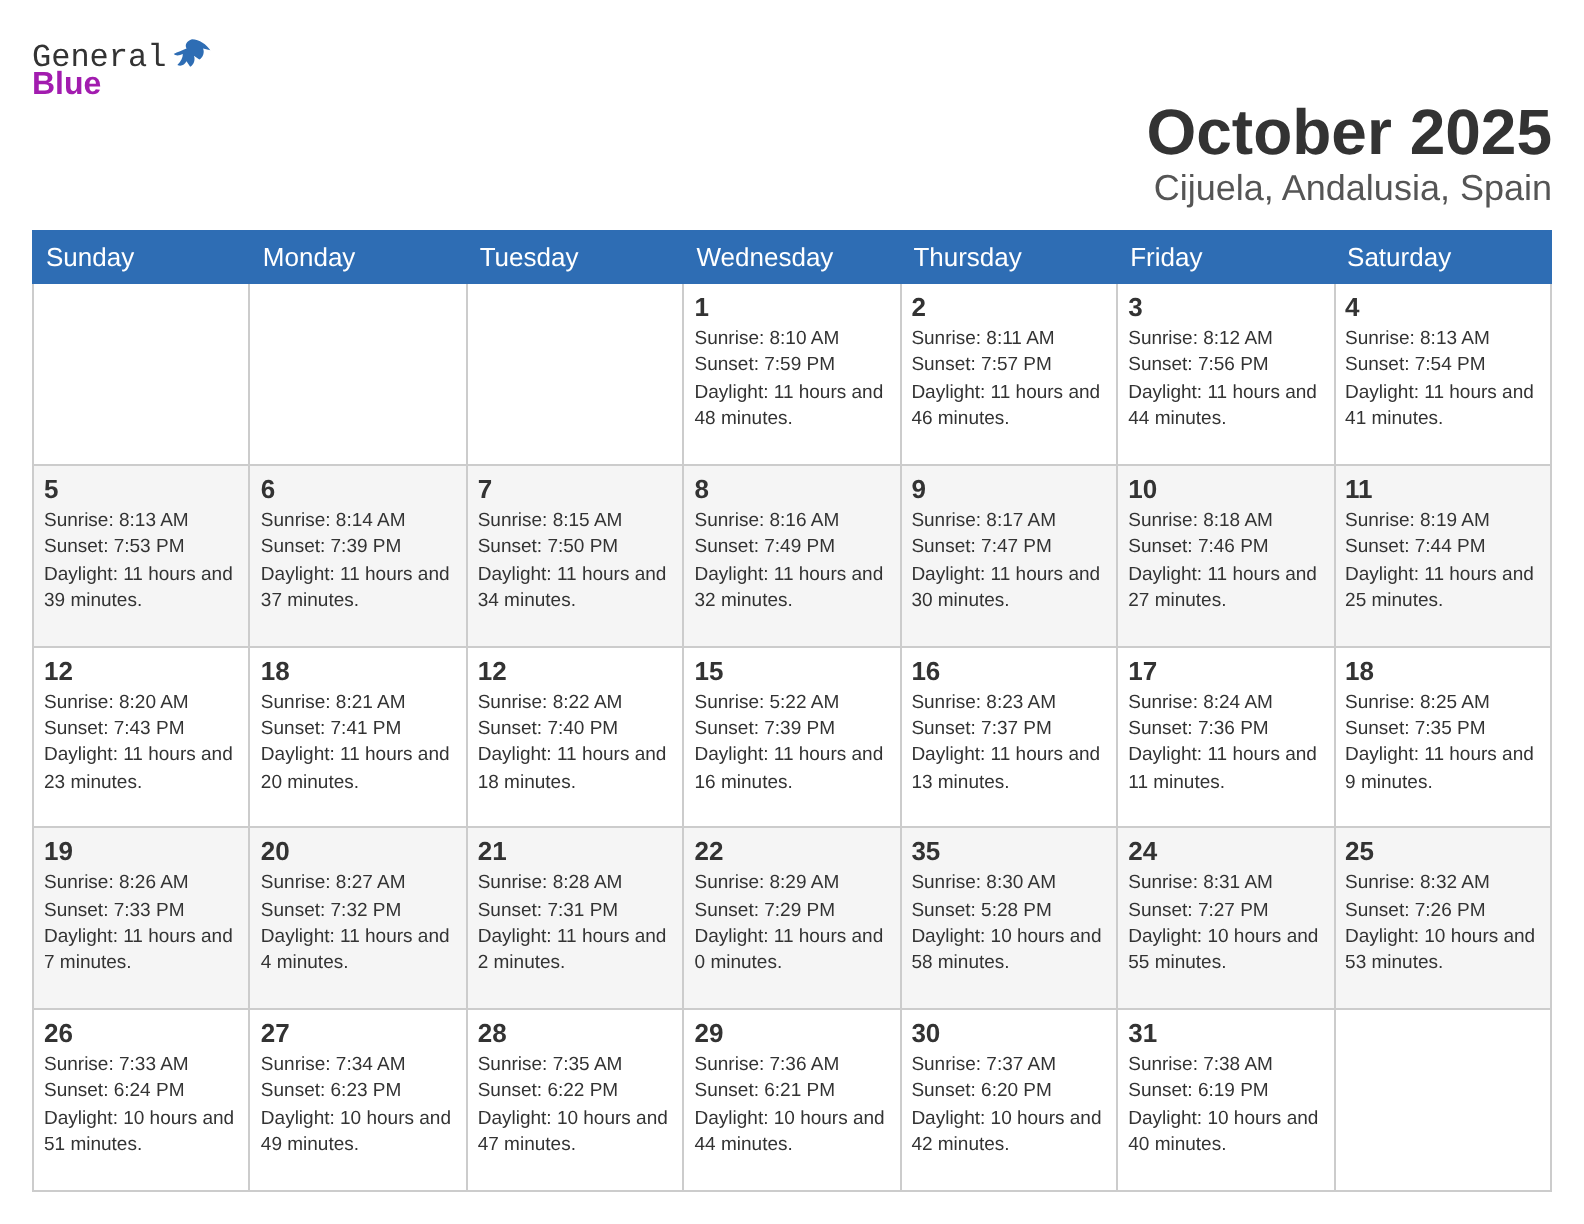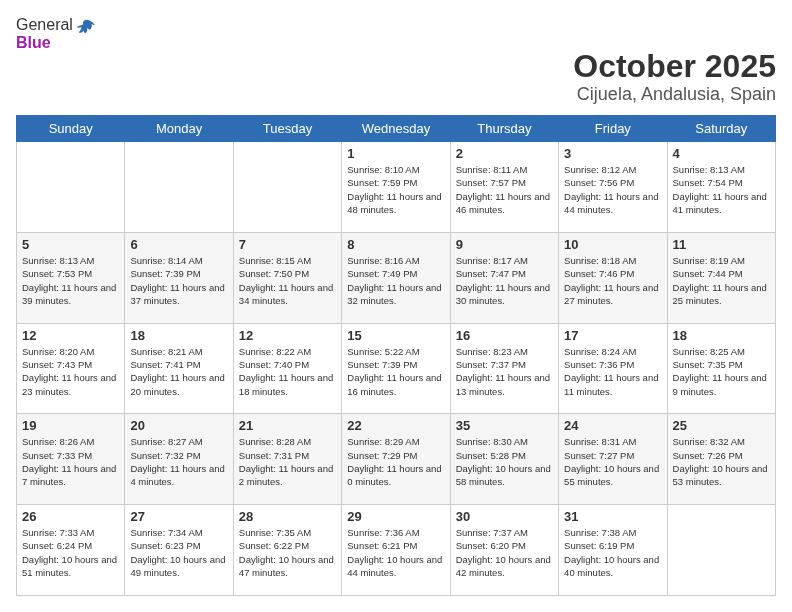--- a/index.html
+++ b/index.html
@@ -49,21 +49,21 @@
       color: #555;
     }
     .calendar {
       width: 100%;
       border-collapse: collapse;
       flex: 1;
     }
     .calendar th {
       background-color: #2e6db4;
       color: #fff;
-      text-align: center;
+      text-align: left;
       padding: 5px 6px;
       font-size: 13px;
       font-weight: normal;
       border: 1px solid #2e6db4;
     }
     .calendar td {
       border: 1px solid #ccc;
       vertical-align: top;
       padding: 4px 5px;
       width: calc(100% / 7);
@@ -87,21 +87,21 @@
       background: #fff !important;
     }
   </style>
 </head>
 <body>
 
 <div class="page">
   <div class="header">
     <div class="logo">
       <div>
-        <div style="display:flex;align-items:flex-start;">
+        <div style="display:flex;align-items:flex-end;font-family:Liberation Mono, monospace;">
           <span class="logo-general">General</span>
           <svg class="logo-icon" viewBox="0 0 24 24" fill="none">
             <path d="M12 4 C16 4 20 7 22 10 L18 9 C19 11 18 14 16 15 L13 13 C14 15 13 18 11 19 L9 16 C8 18 6 19 4 18 C6 16 7 14 7 12 C5 13 3 13 2 12 C4 11 7 10 9 9 C8 7 9 5 12 4Z" fill="#2e6db4"></path>
           </svg>
         </div>
         <div class="logo-blue" style="font-size:16px;font-weight:bold;color:#a21caf;margin-top:-4px;">Blue</div>
       </div>
     </div>
     <div class="title-block">
       <div class="month-title">October 2025</div>

